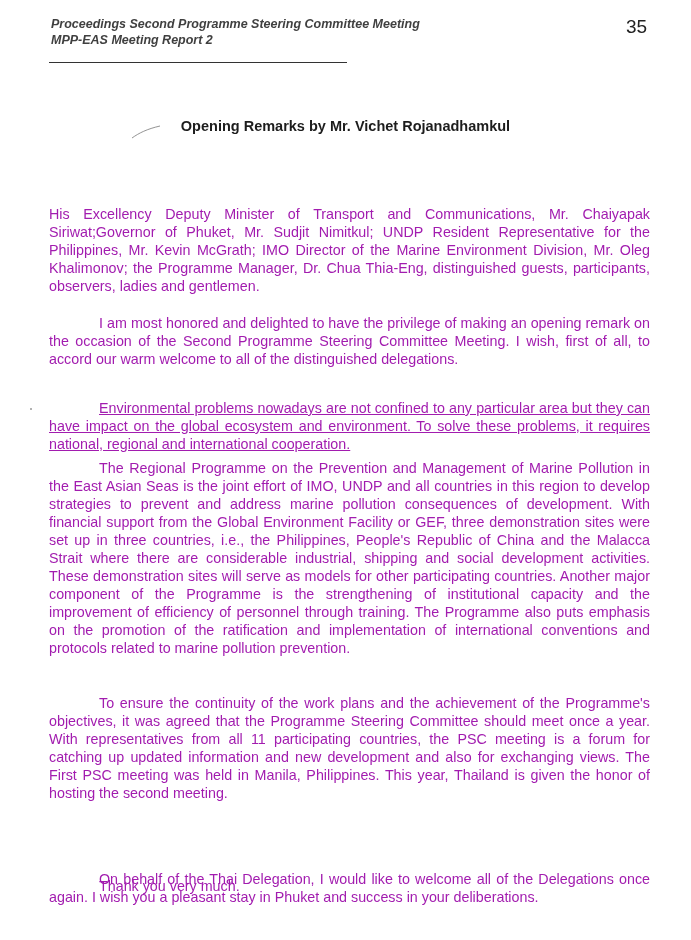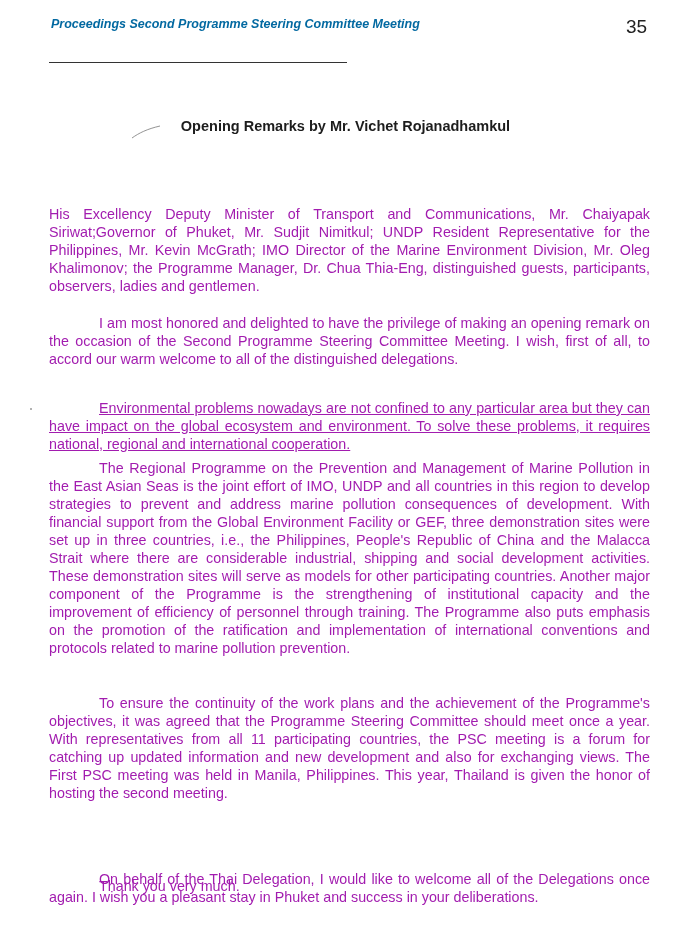--- a/index.html
+++ b/index.html
@@ -1,35 +1,36 @@
 <!DOCTYPE html>
 <html><head>
 <meta charset="utf-8">
 <style>
   html, body { margin: 0; padding: 0; background: #ffffff; }
   body {
     width: 691px; height: 940px; position: relative; overflow: hidden;
     font-family: "Liberation Sans", sans-serif; color: #1a1a1a;
   }
-  .hdr { position: absolute; left: 51px; top: 16px; font-style: italic; font-weight: bold; font-size: 12.5px; line-height: 16px; color: #0369a1; }
+  .hdr { position: absolute; left: 51px; top: 16px; font-style: italic; font-weight: bold; font-size: 12.5px; line-height: 16px; color: #404040; }
   .page-num { position: absolute; left: 626px; top: 16px; font-size: 19px; color: #222; }
   .hdr-rule { position: absolute; left: 49px; top: 62px; width: 298px; height: 1px; background: #333; }
   .scribble { position: absolute; left: 131px; top: 125px; width: 30px; height: 14px; }
   .title-block { position: absolute; left: 0; width: 691px; top: 116px; text-align: center; font-weight: bold; font-size: 14.5px; line-height: 20px; color: #1d1d1d; }
   .title-block div { }
   .body-text { position: absolute; left: 49px; width: 601px; font-size: 14.3px; line-height: 18px; text-align: justify; color: #a21caf; }
   .body-text p { margin: 0; }
   .indent { text-indent: 50px; }
   .speck { position: absolute; background: #999; width: 2px; height: 2px; border-radius: 1px; }
 </style>
 </head>
 <body>
 
 <div class="hdr">
   <div>Proceedings Second Programme Steering Committee Meeting</div>
+  <div>MPP-EAS Meeting Report 2</div>
 </div>
 <div class="page-num">35</div>
 <div class="hdr-rule"></div>
 
 <svg class="scribble" viewBox="0 0 30 14">
   <path d="M1 13 C 8 8, 16 4, 29 1" stroke="#777" stroke-width="0.8" fill="none"></path>
 </svg>
 
 <div class="title-block">
   <div>Opening Remarks by Mr. Vichet Rojanadhamkul</div>

